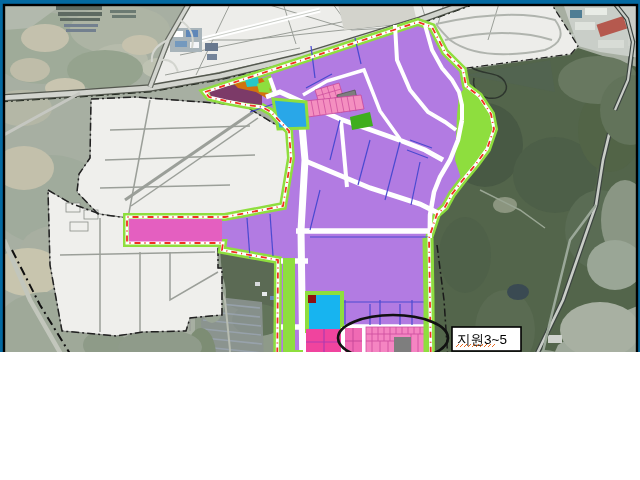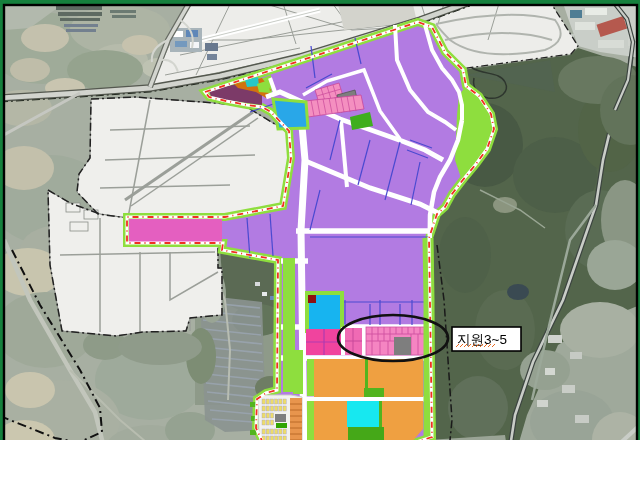--- a/index.html
+++ b/index.html
@@ -1,16 +1,16 @@
 <!DOCTYPE html>
 <html><head>
 <meta charset="utf-8">
 <style>
 html,body{margin:0;padding:0;background:#fff;}
-#wrap{position:relative;width:640px;height:440px;background:#15803d;font-family:"Liberation Sans",sans-serif;}
+#wrap{position:relative;width:640px;height:352px;background:#0369a1;font-family:"Liberation Sans",sans-serif;}
 </style>
 </head>
 <body>
 <div id="wrap">
 <svg width="640" height="480" viewBox="0 0 640 480">
 <defs>
 <clipPath id="frame">
           <rect x="5" y="6" width="632" height="469"></rect>
         </clipPath>
 </defs>

